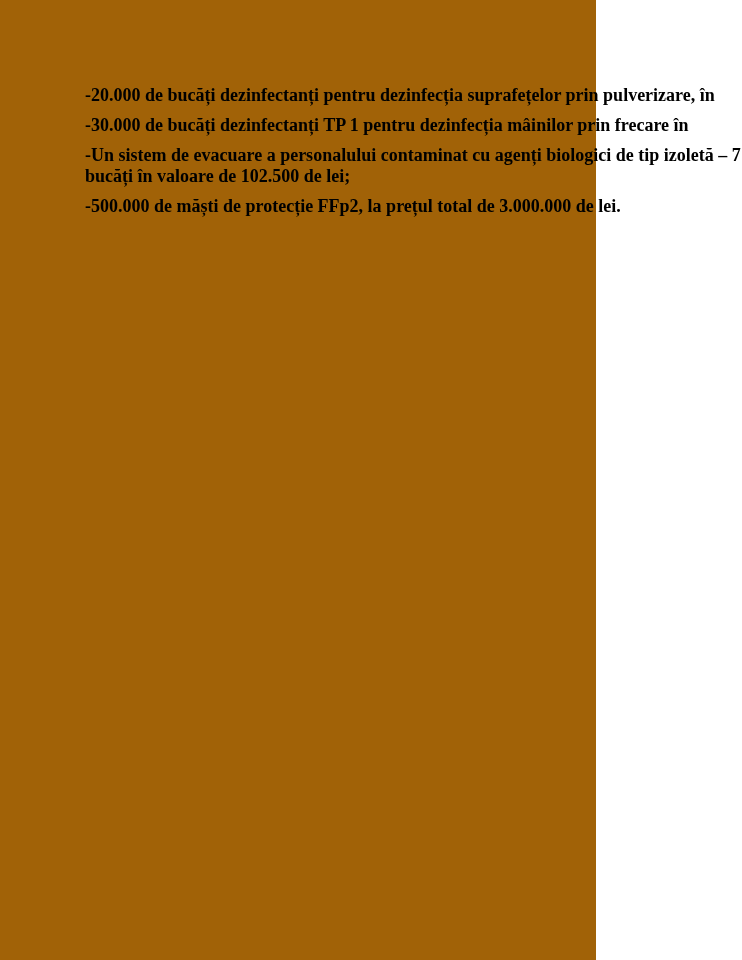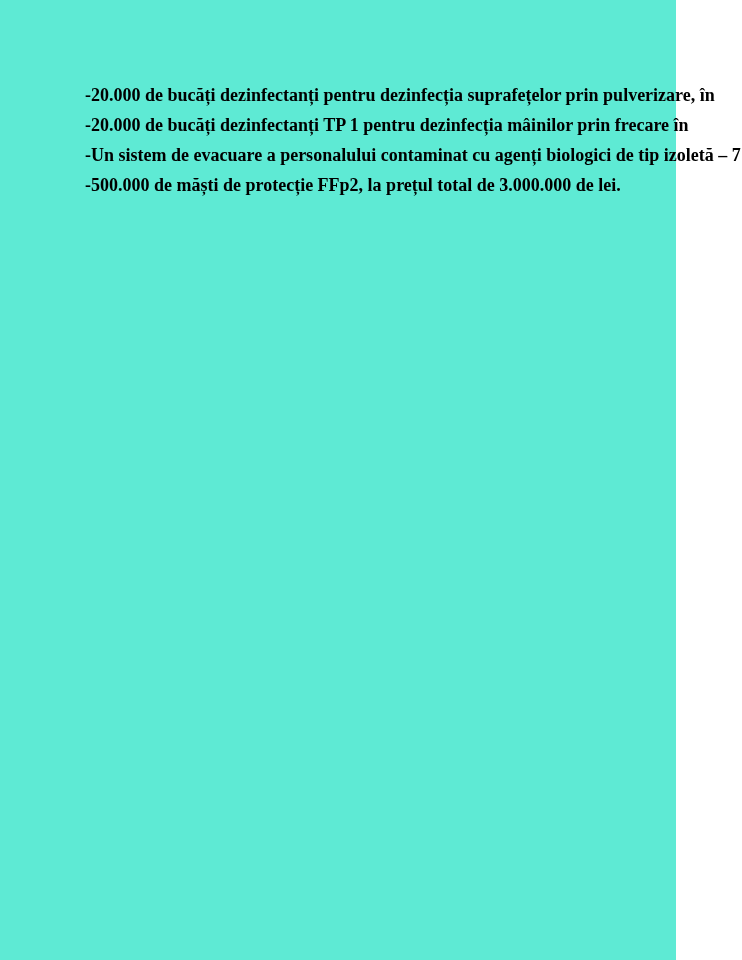--- a/index.html
+++ b/index.html
@@ -7,23 +7,23 @@
     padding: 0;
   }
   body {
     width: 742px;
     height: 960px;
     background: #ffffff;
     overflow: hidden;
   }
   .page {
     position: relative;
-    width: 676px;
+    width: 596px;
     height: 960px;
-    background: #5eead4;
+    background: #a16207;
   }
   .content {
     position: absolute;
     top: 85px;
     left: 85px;
     width: 625px;
     font-family: "Liberation Serif", "DejaVu Serif", serif;
     font-weight: bold;
     font-size: 18px;
     line-height: 21px;
@@ -42,25 +42,26 @@
 <body>
 
 <div class="page">
   <div class="content">
 
     <p class="para">
       <span class="line">-20.000 de bucăți dezinfectanți pentru dezinfecția suprafețelor prin pulverizare, în</span>
     </p>
 
     <p class="para">
-      <span class="line">-20.000 de bucăți dezinfectanți TP 1 pentru dezinfecția mâinilor prin frecare în</span>
+      <span class="line">-30.000 de bucăți dezinfectanți TP 1 pentru dezinfecția mâinilor prin frecare în</span>
     </p>
 
     <p class="para">
       <span class="line">-Un sistem de evacuare a personalului contaminat cu agenți biologici de tip izoletă – 7</span>
+      <span class="line">bucăți în valoare de 102.500 de lei;</span>
     </p>
 
     <p class="para">
       <span class="line">-500.000 de măști de protecție FFp2, la prețul total de 3.000.000 de lei.</span>
     </p>
 
   </div>
 </div>
 
 </body></html>

